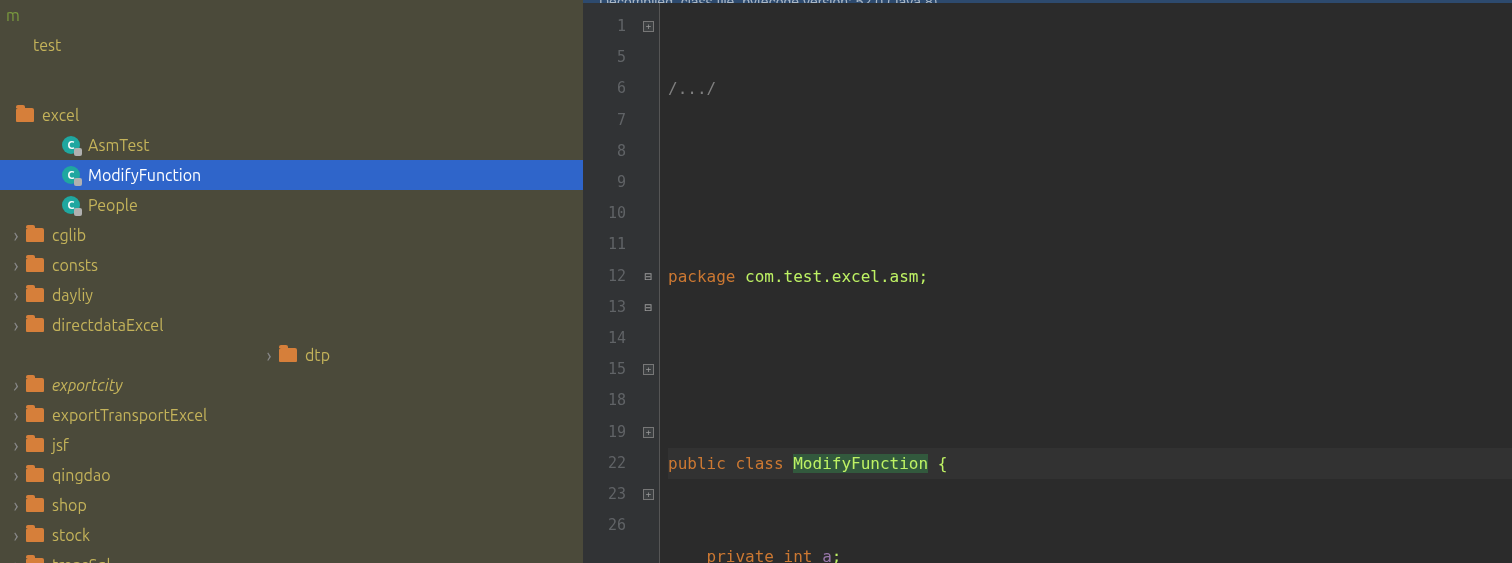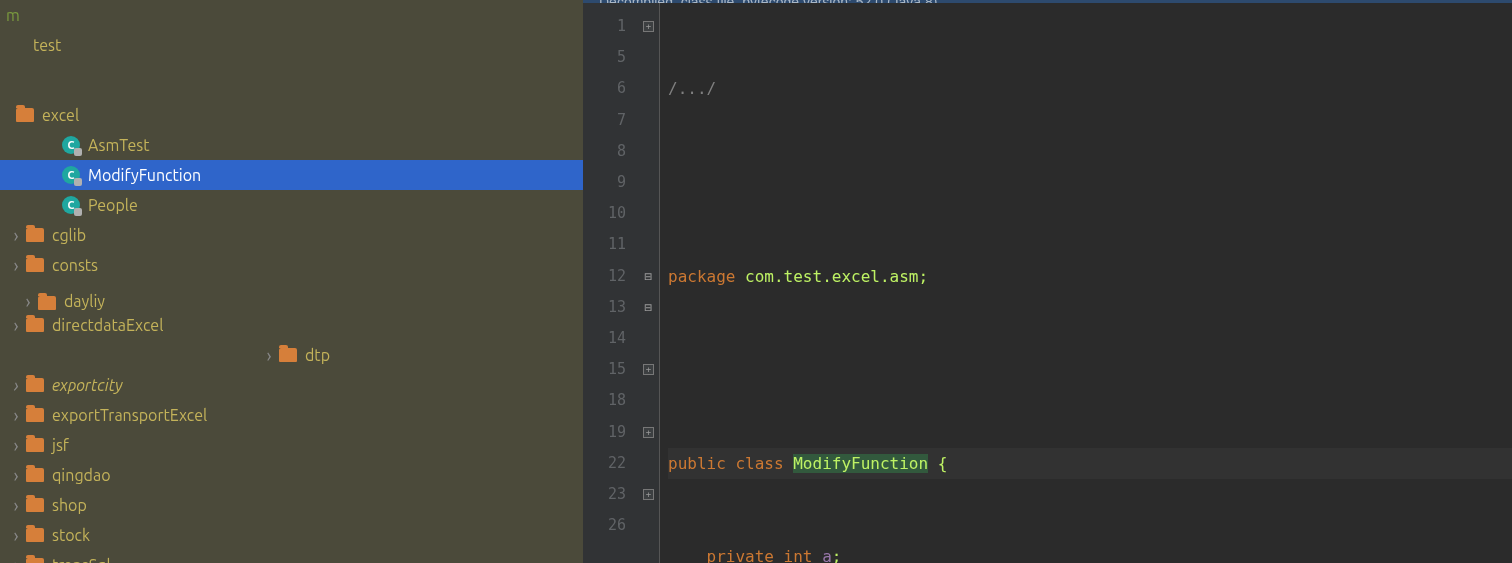--- a/index.html
+++ b/index.html
@@ -189,21 +189,21 @@
   <div class="tree-item" style="padding-left: 6px;">
     <span class="arrow right"></span>
     <span class="folder-icon"></span>
     <span>cglib</span>
   </div>
   <div class="tree-item" style="padding-left: 6px;">
     <span class="arrow right"></span>
     <span class="folder-icon"></span>
     <span>consts</span>
   </div>
-  <div class="tree-item" style="padding-left: 18px; align-items: flex-end;">
+  <div class="tree-item" style="padding-left: 6px;">
     <span class="arrow right"></span>
     <span class="folder-icon"></span>
     <span>dayliy</span>
   </div>
   <div class="tree-item" style="padding-left: 6px;">
     <span class="arrow right"></span>
     <span class="folder-icon"></span>
     <span>directdataExcel</span>
   </div>
   <div class="tree-item" style="padding-left: 6px; justify-content: center;">

